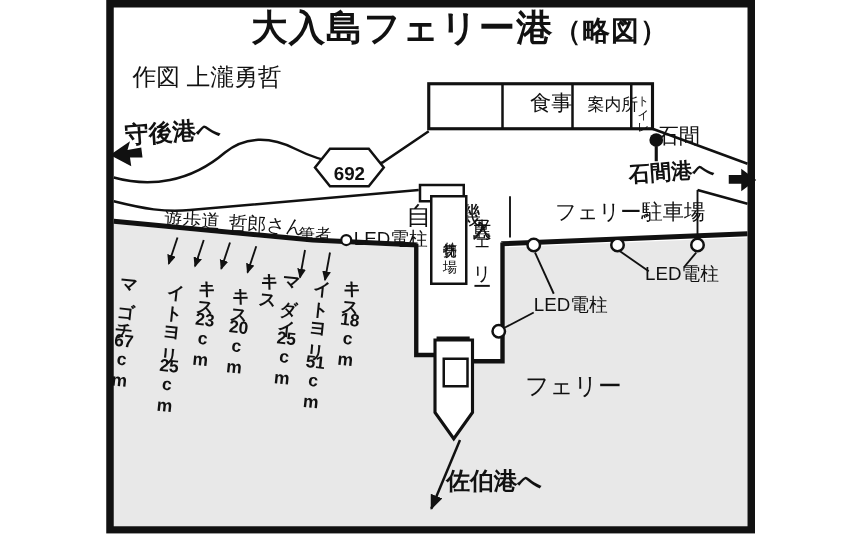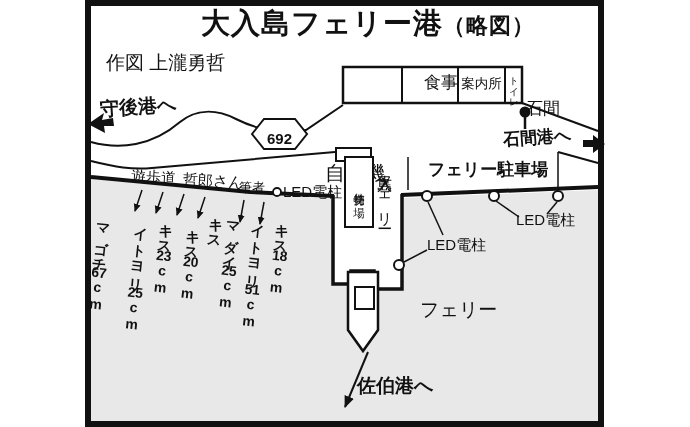--- a/index.html
+++ b/index.html
@@ -10,21 +10,21 @@
   .b{font-weight:bold;}
   .v{writing-mode:vertical-rl;text-orientation:upright;}
   .title-wrap{left:91px;top:8px;width:554px;text-align:center;letter-spacing:1px;}
   .title-main{font-size:29px;font-weight:bold;}
   .title-sub{font-size:22px;font-weight:bold;}
   .credit{left:106px;top:53px;font-size:19px;}
   .morigo{left:100px;top:97px;font-size:19px;transform:rotate(-4deg);}
   .ishimaport{left:503px;top:129px;font-size:17px;transform:rotate(-4deg);}
   .ishima{left:526px;top:100px;font-size:17px;}
   .vending{left:325px;top:123px;font-size:20px;margin-top:40px;}
-  .parking{left:428px;top:161px;font-size:17px;font-weight:bold;}
+  .parking{left:444px;top:161px;font-size:17px;}
   .bldg{position:absolute;top:74px;text-align:center;font-size:17px;}
   .bldg.info{top:77px;font-size:13.5px;}
   .toilet{left:505px;top:69px;width:18px;height:34px;font-size:9.5px;line-height:1;
           display:flex;align-items:center;justify-content:center;}
   .ticket-box{left:344px;top:156px;width:26px;height:68px;border:2px solid #111;
               background:#fff;display:flex;align-items:center;justify-content:center;
               font-size:11.5px;letter-spacing:0;}
   .oonyujima{left:377px;top:163px;font-size:15px;letter-spacing:1px;}
   .promenade{left:131px;top:169px;font-size:15px;transform:rotate(3deg);}
   .tetsuro{left:183px;top:173px;font-size:15px;transform:rotate(3deg);}
@@ -114,21 +114,21 @@
     <span class="title-main">大入島フェリー港</span><span class="title-sub">（略図）</span>
   </div>
 
   <div class="lbl credit">作図 上瀧勇哲</div>
 
   <div class="lbl morigo b">守後港へ</div>
   <div class="lbl ishimaport b">石間港へ</div>
   <div class="lbl saiki b">佐伯港へ</div>
 
   <div class="lbl bldg" style="left:402px;width:56px;text-align:right;">食事</div>
-  <div class="lbl bldg info" style="left:458px;width:47px;">案内所</div>
+  <div class="lbl bldg info" style="left:458px;width:34px;padding-left:12px;">案内所</div>
   <div class="lbl toilet v">トイレ</div>
   <div class="lbl ishima">石間</div>
 
   <div class="lbl vending">自販機</div>
   <div class="lbl ticket-box v">切符売り場</div>
   <div class="lbl oonyujima v">大入島フェリー</div>
   <div class="lbl parking">フェリー駐車場</div>
   <div class="lbl ferrylbl">フェリー</div>
   <div class="lbl promenade">遊歩道</div>
 

